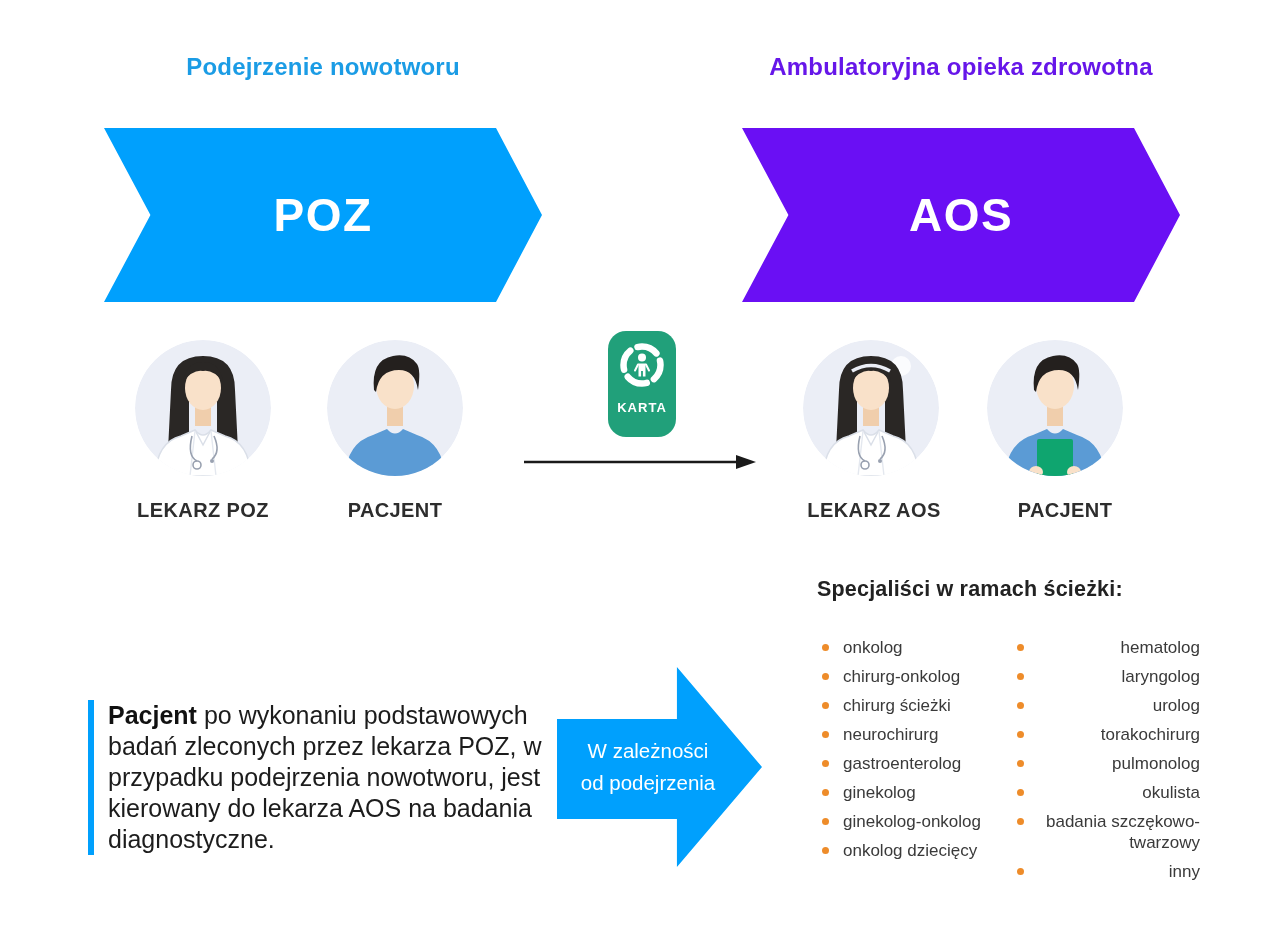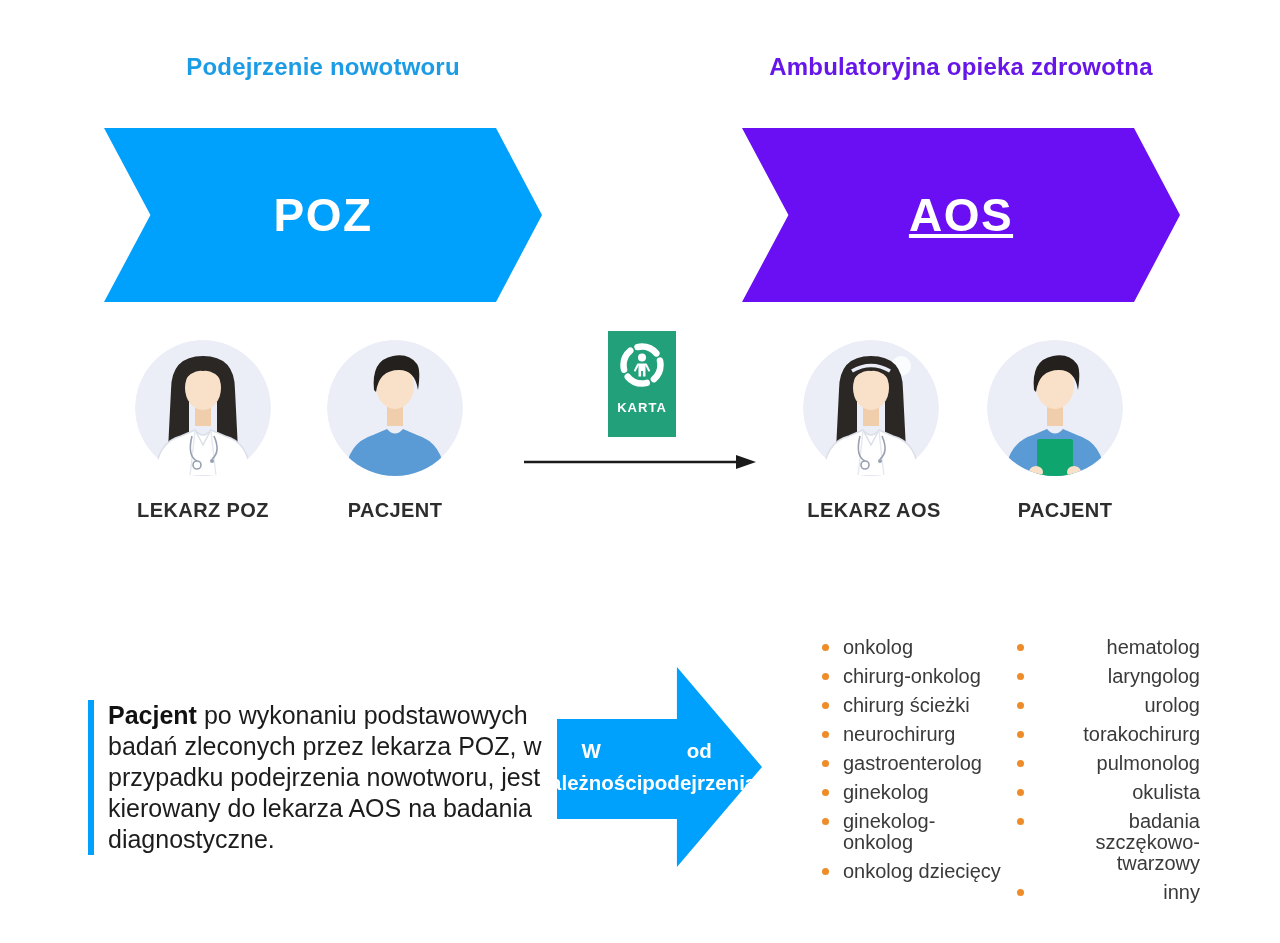--- a/index.html
+++ b/index.html
@@ -14,54 +14,54 @@
   .top-heading{position:absolute; top:53px; width:438px; text-align:center;
     font-size:24px; font-weight:bold; letter-spacing:0.2px;}
   .top-heading.poz{left:104px; color:var(--heading_blue);}
   .top-heading.aos{left:742px; color:var(--heading_purple);}
 
   .chevron{position:absolute; top:128px; width:438px; height:174px;
     display:flex; align-items:center; justify-content:center;
     clip-path:polygon(0 0, 89.5% 0, 100% 50%, 89.5% 100%, 0 100%, 10.6% 50%);
     color:#fff; font-size:46px; font-weight:bold; letter-spacing:1.5px;}
   .chevron.poz{left:104px; background:var(--azure);}
-  .chevron.aos{left:742px; background:var(--purple);text-decoration:underline;}
+  .chevron.aos{left:742px; background:var(--purple);}
 
   .avatar{position:absolute; top:340px; width:136px; height:136px;}
 
   .actor-label{position:absolute; top:499px; width:200px; text-align:center;
     font-size:20px; font-weight:bold; color:#2d2d2d; letter-spacing:0.4px;}
 
   .karta{position:absolute; left:608px; top:331px; width:68px; height:106px;
-    background:var(--card_green); display:flex; flex-direction:column; align-items:center;}
+    background:var(--card_green); display:flex; flex-direction:column; align-items:center;border-radius:18px;}
   .karta svg{margin-top:7px;}
   .karta-label{color:#fff; font-size:13px; font-weight:bold; letter-spacing:1px; margin-top:4px;}
 
   .transfer-arrow{position:absolute; left:524px; top:453px;}
 
   .spec-title{position:absolute; left:817px; top:577px; font-size:21.5px; font-weight:bold;
     color:#222; letter-spacing:0.2px;}
-  .spec-col{position:absolute; top:637px; list-style:none; font-size:20px; color:#3a3a3a;}
+  .spec-col{position:absolute; top:637px; list-style:none; font-size:17px; color:#3a3a3a;}
   .spec-col.c1{left:819px; width:182px;}
   .spec-col.c2{left:1014px; width:186px;text-align:right;}
   .spec-col li{position:relative; padding-left:24px; margin-bottom:8px; line-height:21px;}
   .spec-col .dot{position:absolute; left:3px; top:7px; width:7px; height:7px;
     border-radius:50%; background:var(--orange);}
 
   .note{position:absolute; left:88px; top:700px; width:456px;
     border-left:6px solid var(--azure); padding-left:14px;
     font-size:25px; line-height:31px; color:#1c1c1c;}
   .note b{color:#111;}
 
   .flow-arrow{position:absolute; left:557px; top:667px; width:205px; height:200px;
     background:var(--azure);
     clip-path:polygon(0 26%, 58.5% 26%, 58.5% 0, 100% 50%, 58.5% 100%, 58.5% 76%, 0 76%);}
   .flow-arrow-text{position:absolute; left:557px; top:667px; width:182px; height:200px;
-    display:flex; flex-direction:row; align-items:center; justify-content:center;
-    color:#fff; font-weight:bold; font-size:20.5px; line-height:32px; text-align:center;}
+    display:flex; flex-direction:column; align-items:center; justify-content:center;
+    color:#fff; font-weight:normal; font-size:20.5px; line-height:32px; text-align:center;}
 </style>
 </head>
 <body>
 
 <div class="canvas">
 
   <div class="top-heading poz">Podejrzenie nowotworu</div>
   <div class="top-heading aos">Ambulatoryjna opieka zdrowotna</div>
 
   <div class="chevron poz">
@@ -163,20 +163,21 @@
       <path d="M22 26.5 l-3 6 M30 26.5 l3 6" stroke="#ffffff" stroke-width="2" stroke-linecap="round"></path>
     </svg>
     <span class="karta-label">KARTA</span>
   </div>
 
   <svg class="transfer-arrow" width="232" height="18" viewBox="0 0 232 18">
     <line x1="0" y1="9" x2="214" y2="9" stroke="#1a1a1a" stroke-width="2.4"></line>
     <polygon points="212,2 232,9 212,16" fill="#1a1a1a"></polygon>
   </svg>
 
+  <div class="spec-title">Specjaliści w ramach ścieżki:</div>
   <ul class="spec-col c1">
       <li><span class="dot"></span><span>onkolog</span></li>
       <li><span class="dot"></span><span>chirurg-onkolog</span></li>
       <li><span class="dot"></span><span>chirurg ścieżki</span></li>
       <li><span class="dot"></span><span>neurochirurg</span></li>
       <li><span class="dot"></span><span>gastroenterolog</span></li>
       <li><span class="dot"></span><span>ginekolog</span></li>
       <li><span class="dot"></span><span>ginekolog-onkolog</span></li>
       <li><span class="dot"></span><span>onkolog dziecięcy</span></li>
     </ul>

